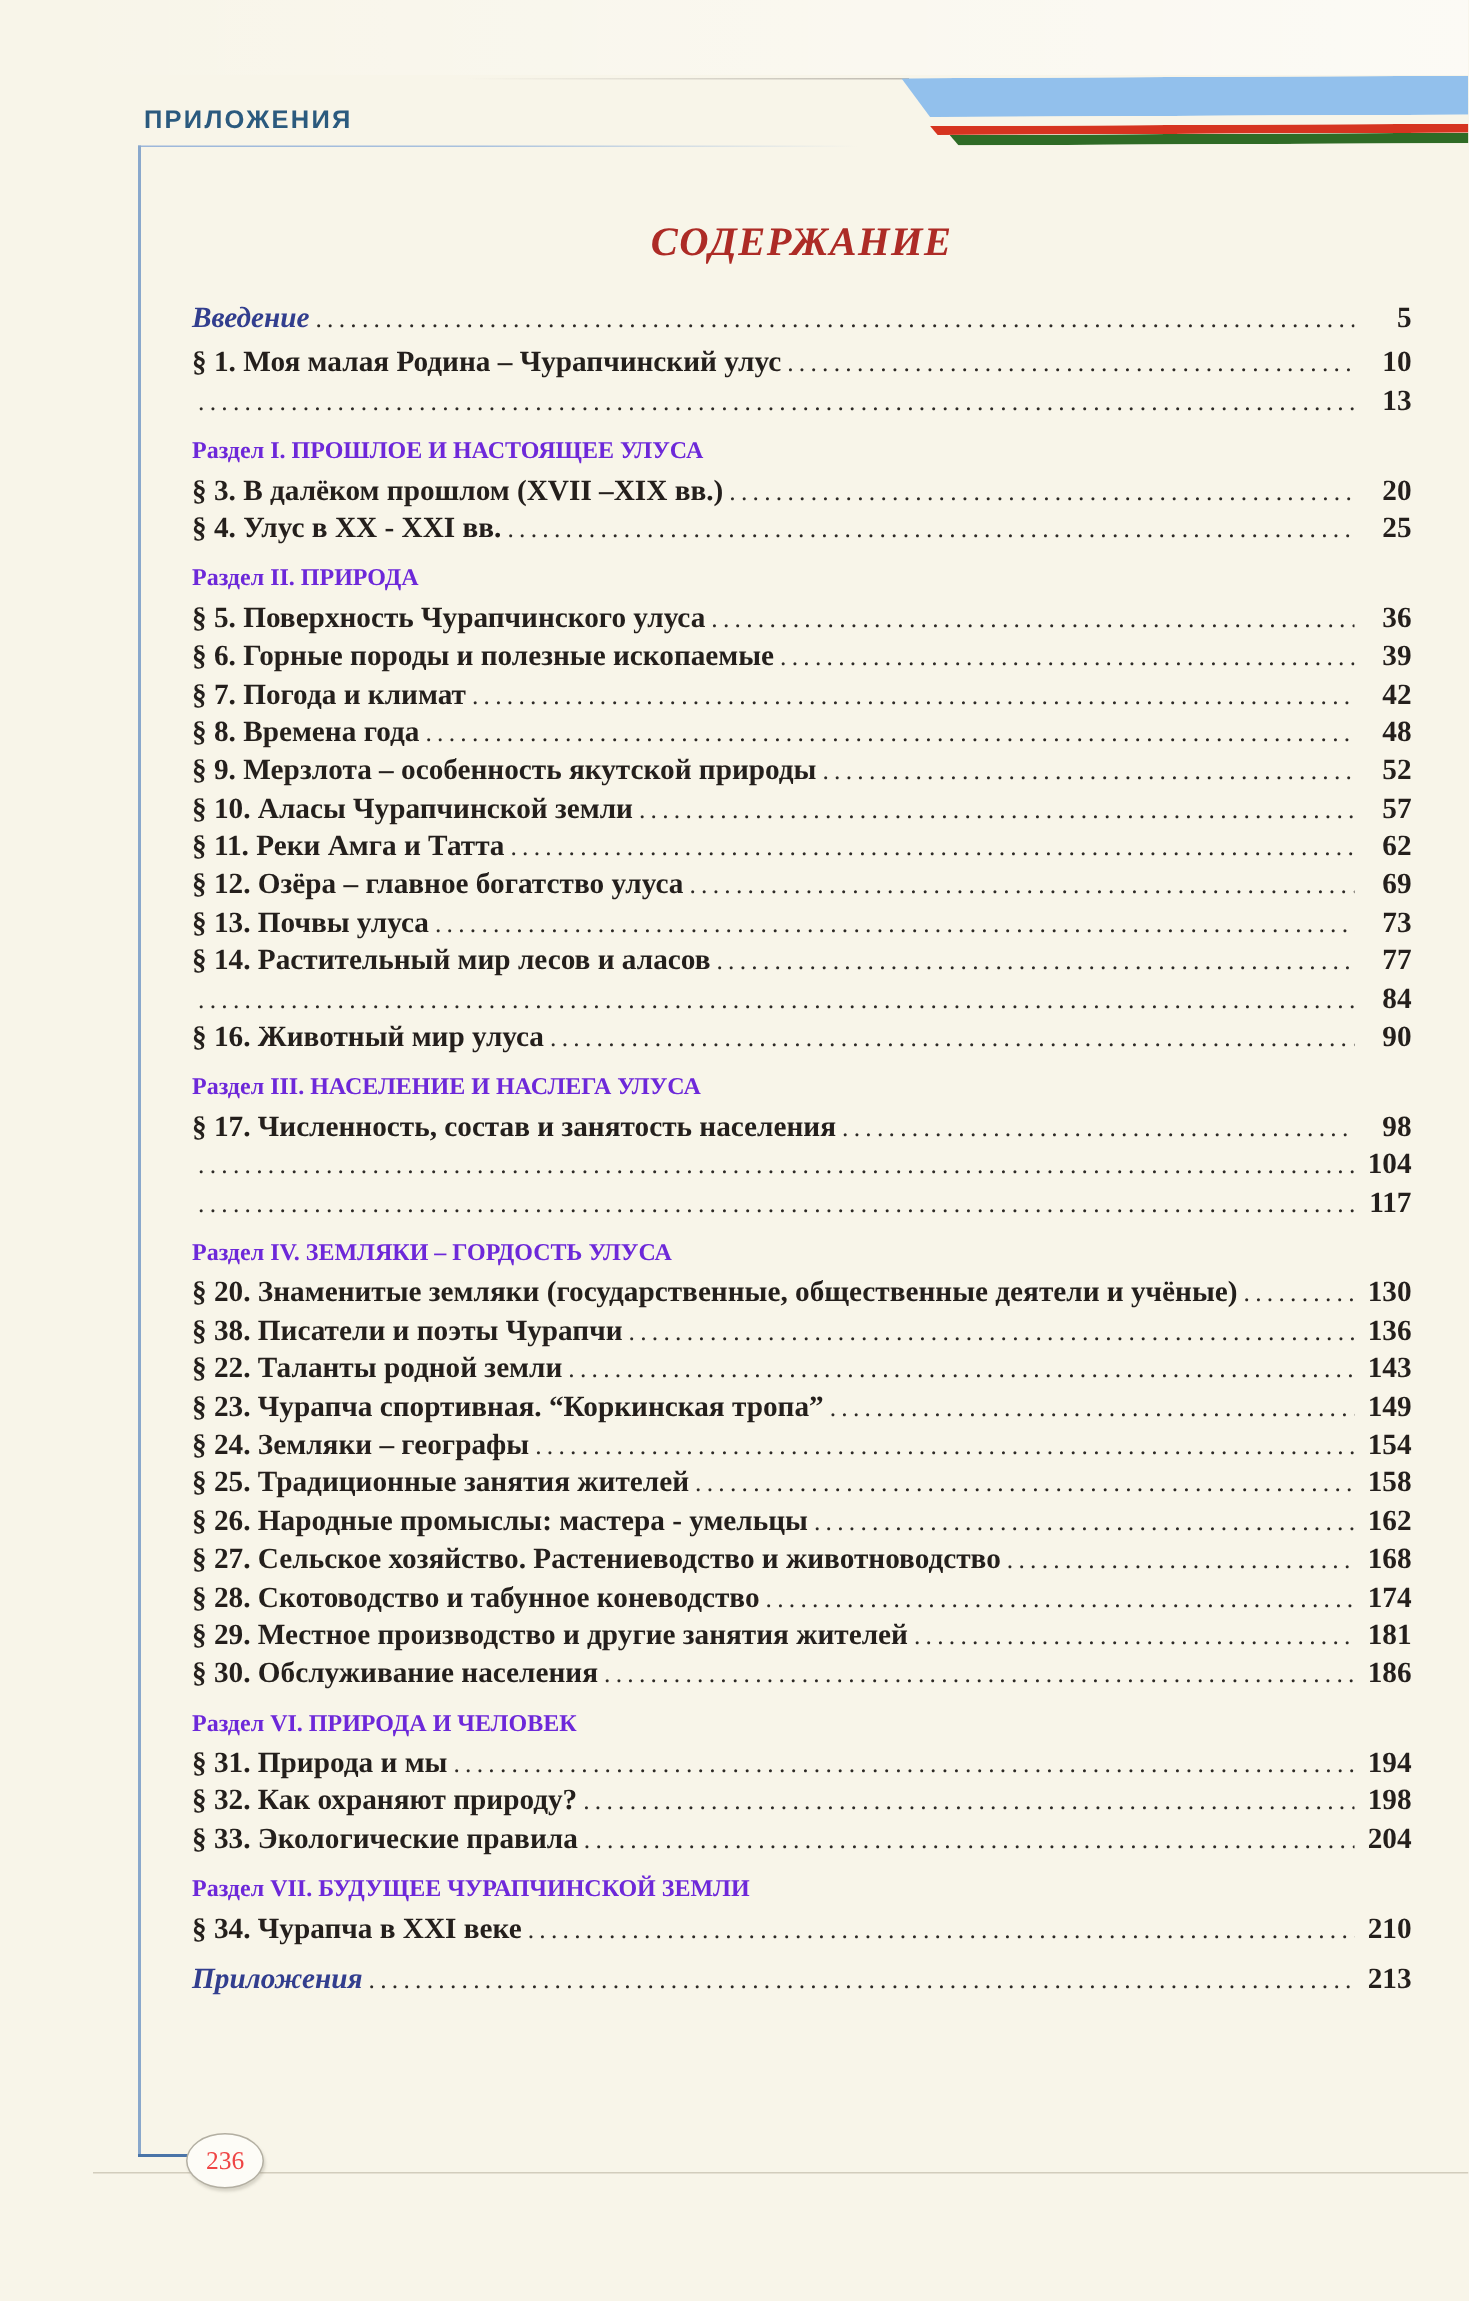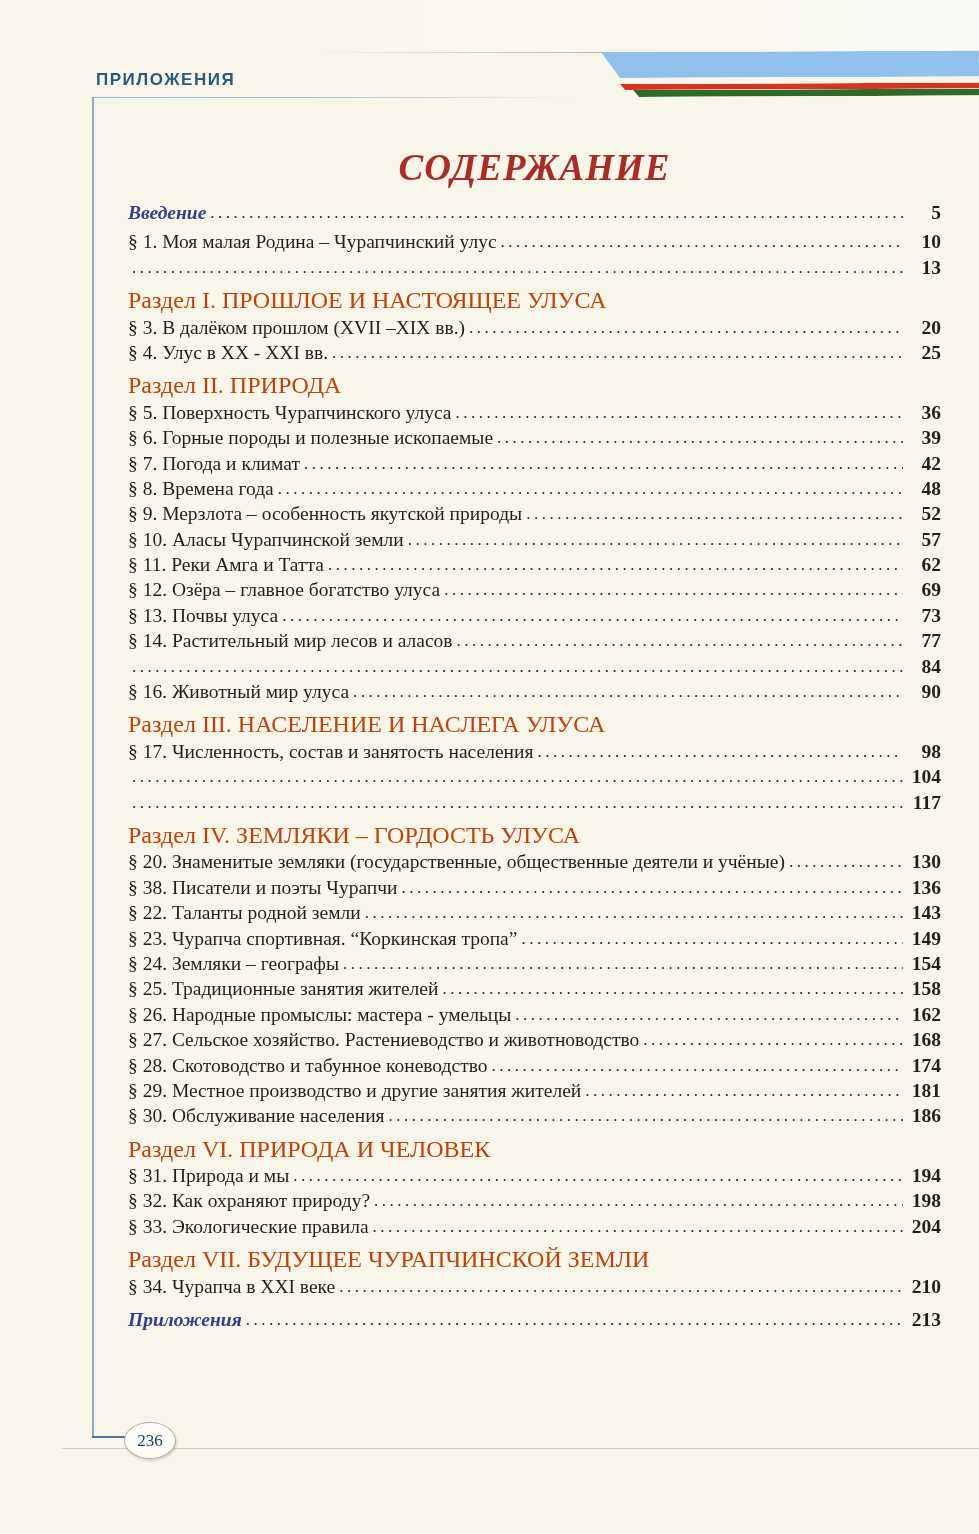--- a/index.html
+++ b/index.html
@@ -65,60 +65,60 @@
   }
   .bottom-edge-line{
     position:absolute;top:1448px;left:36px;right:0;height:1px;
     background:rgba(172,165,146,.5);
   }
 
   
   .toc-title{
     position:absolute;top:146px;left:102px;width:813px;
     text-align:center;
-    font-size:37px;font-weight:bold;font-style:italic;
+    font-size:27px;font-weight:bold;font-style:italic;
     letter-spacing:1px;color:#ad2b26;
   }
 
   
   .toc-list{
     position:absolute;top:200px;left:102px;width:813px;
     font-size:19.5px;color:#241f1c;
   }
   .toc-row{
     display:flex;align-items:center;
     height:25.4px;line-height:25.4px;
     white-space:nowrap;
   }
-  .toc-row .toc-label{flex:0 0 auto;font-weight:400;}
+  .toc-row .toc-label{flex:0 0 auto;font-weight:700;}
   .toc-row.intro{margin-bottom:4px;}
   .toc-row.intro .toc-label,
   .toc-row.appendix .toc-label{
     font-style:italic;color:#323e8e;font-weight:bold;
   }
   .toc-row.appendix{margin-top:8px;}
   .leader{
     flex:1 1 auto;overflow:hidden;margin:0 6px 0 4px;
     font-size:17px;color:#2e2a26;letter-spacing:3.5px;font-weight:normal;
   }
   .toc-page{flex:0 0 auto;min-width:32px;text-align:right;font-weight:600;}
   .toc-section{
     margin-top:8px;margin-bottom:1px;
     height:25.4px;line-height:25.4px;
-    color:#c2410c;font-weight:400;font-size:24px;
+    color:#6d28d9;font-weight:700;font-size:16px;
     white-space:nowrap;
   }
 
   
   .page-badge{
     position:absolute;top:1422px;left:98px;width:50px;height:35px;
     border:1.5px solid #b3afa2;border-radius:50%;
     background:#fdfcf7;
     display:flex;align-items:center;justify-content:center;
-    font-size:17px;color:#0c4a6e;
+    font-size:17px;color:#ef4444;
     box-shadow:1px 2px 2px rgba(120,115,100,.25);
   }
 </style>
 </head>
 <body>
 
 <div class="page">
 
   <div class="top-sheen"></div>
   <div class="top-faint-line"></div>

